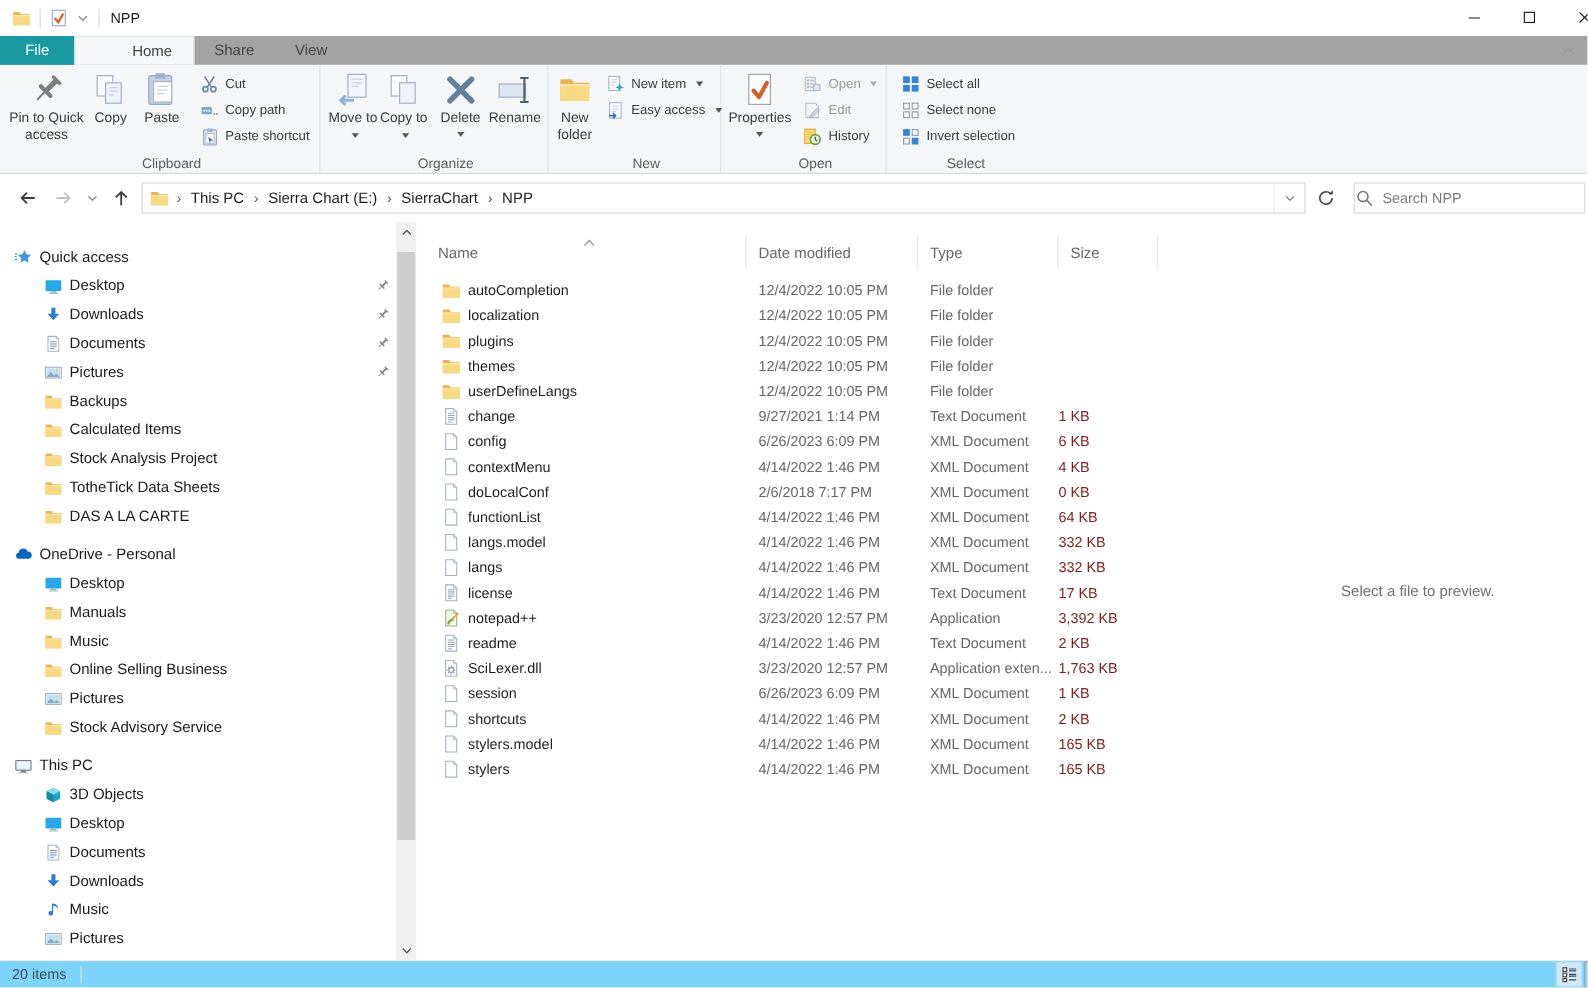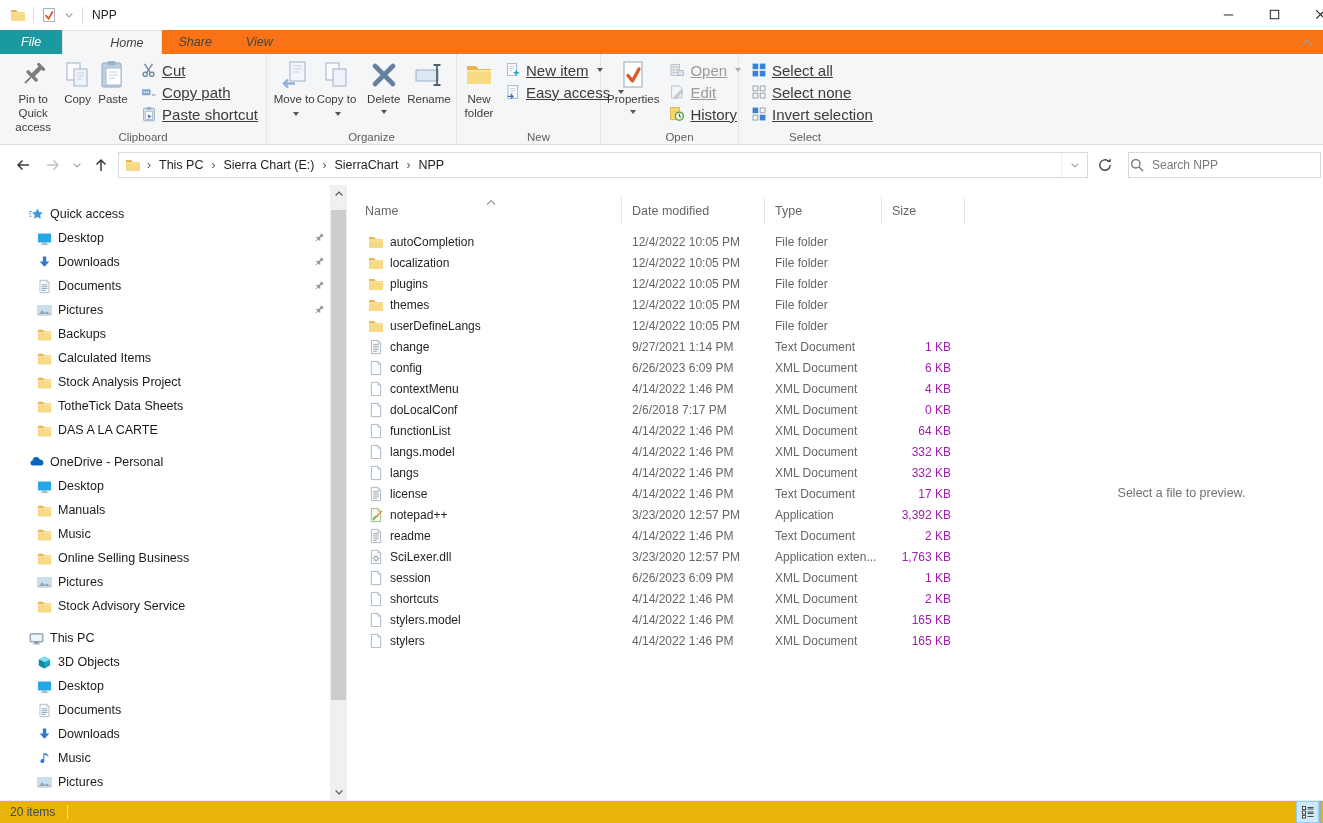--- a/index.html
+++ b/index.html
@@ -11,35 +11,35 @@
 
   
   .titlebar{height:30px;display:flex;align-items:center;padding-left:10px;position:relative;background:#fff;}
   .titlebar .sep{width:1px;height:16px;background:#dcdcdc;margin:0 7px;}
   .qat-caret{margin-left:6px;}
   .title-text{margin-left:2px;font-size:12px;color:#1e1e1e;}
   .winbtn{position:absolute;top:0;width:46px;height:30px;display:flex;align-items:center;justify-content:center;}
   .winbtn svg{width:15px;height:15px;}
 
   
-  .tabbar{height:24px;display:flex;align-items:flex-end;background:#f97316;position:relative;font-style:italic;}
+  .tabbar{height:24px;display:flex;align-items:flex-end;background:#a3a3a3;position:relative;}
   .tab{height:24px;display:flex;align-items:center;padding:0 17px;font-size:12.5px;color:#444;}
   .tab.file{background:#1a9aa0;color:#fff;padding:0 21px;}
   .tab.active{background:#f6f7f8;border:1px solid #e2e3e4;border-bottom:none;padding-left:47px;}
   .ribbon-collapse{position:absolute;right:8px;bottom:3px;width:16px;height:16px;}
 
   
   .ribbon{height:91px;background:#f5f6f7;border-bottom:1px solid #dadbdc;display:flex;}
   .rgroup{position:relative;border-right:1px solid #e3e4e6;padding:3px 4px 15px 6px;display:flex;align-items:flex-start;}
   .rgroup-label{position:absolute;bottom:1px;left:0;right:0;text-align:center;font-size:11.5px;color:#5d5d5d;margin-left:20px;}
   .rbtn-big{display:flex;flex-direction:column;align-items:center;text-align:center;
     font-size:11.5px;color:#3b3b3b;line-height:1.2;padding-top:2px;min-height:68px;}
   .rbtn-big .ic32{margin-bottom:2px;}
   .smallcol{display:flex;flex-direction:column;margin-left:6px;padding-top:2px;}
-  .rbtn-small{display:flex;align-items:center;gap:5px;height:22px;font-size:15px;color:#3b3b3b;padding:0 4px;white-space:nowrap;text-decoration:underline;}
+  .rbtn-small{display:flex;align-items:center;gap:5px;height:22px;font-size:11px;color:#3b3b3b;padding:0 4px;white-space:nowrap;}
   .rbtn-small.disabled{color:#9b9b9b;}
   .cv{display:inline-block;width:0;height:0;border-left:3.5px solid transparent;border-right:3.5px solid transparent;border-top:4px solid #555;vertical-align:middle;margin-left:3px;}
   .cv.blk{display:block;margin:3px auto 0;}
   .cv.gray{border-top-color:#ababab;}
 
   
   .navbar{height:40px;display:flex;align-items:center;background:#fff;padding-left:8px;}
   .navbtn{width:30px;height:28px;display:flex;align-items:center;justify-content:center;}
   .navbtn.narrow{width:18px;}
   .addressbox{width:970px;height:26px;border:1px solid #d9d9d9;background:#fff;display:flex;align-items:center;margin-left:2px;}
@@ -51,46 +51,46 @@
   .refreshbtn{width:30px;height:26px;display:flex;align-items:center;justify-content:center;margin-left:2px;}
   .searchbox{width:193px;height:26px;border:1px solid #d9d9d9;background:#fff;display:flex;align-items:center;margin-left:8px;padding-left:0;gap:7px;}
   .searchbox input{border:none;outline:none;flex:1;font-family:"Liberation Sans",sans-serif;font-size:12px;color:#333;min-width:0;background:transparent;}
   .searchbox input::placeholder{color:#7a7a7a;}
 
   
   .main{position:relative;height:615px;background:#fff;overflow:hidden;}
 
   
   .sidebar{position:absolute;left:0;top:0;bottom:0;width:347px;padding-top:17px;overflow:hidden;}
-  .side-item{height:24px;display:flex;align-items:center;gap:6px;position:relative;padding-left:29px;font-size:12.5px;color:#1a1a1a;}
+  .side-item{height:24px;display:flex;align-items:center;gap:6px;position:relative;padding-left:12px;font-size:12.5px;color:#1a1a1a;}
   .side-item.child{padding-left:37px;}
   .side-item.gap-top{margin-top:8px;}
   .side-pin{position:absolute;right:22px;top:6px;width:12px;height:12px;}
   .sscroll{position:absolute;right:0;top:0;bottom:0;width:17px;background:#f0f0f0;}
   .sscroll .arr{position:absolute;left:0;width:17px;height:17px;display:flex;align-items:center;justify-content:center;}
   .sscroll .arr.up{top:0;} .sscroll .arr.down{bottom:0;}
   .sscroll .thumb{position:absolute;left:1px;width:15px;top:25px;height:490px;background:#cdcdcd;}
 
   
   .filearea{position:absolute;left:355px;top:12px;width:610px;}
   .fhead{display:grid;grid-template-columns:267px 143px 117px 83px;height:28px;position:relative;}
   .fhead .hcell{display:flex;align-items:center;border-right:1px solid #e5e5e5;color:#666;font-size:12.5px;padding-left:10px;position:relative;}
   .sortmark{position:absolute;left:130px;top:1px;width:12px;height:9px;}
   .frows{margin-top:6px;}
   .frow{display:grid;grid-template-columns:267px 143px 117px 83px;height:21px;align-items:center;}
   .fname{display:flex;align-items:center;gap:6px;padding-left:13px;color:#1f1f1f;overflow:hidden;white-space:nowrap;}
   .fdate,.ftype{color:#666;padding-left:10px;white-space:nowrap;}
-  .fsize{color:#a21caf;text-align:right;padding-right:14px;white-space:nowrap;}
+  .fsize{color:#7f1d1d;padding-right:14px;white-space:nowrap;}
 
   
   .preview{position:absolute;right:0;top:0;bottom:0;width:283px;display:flex;align-items:center;justify-content:center;}
   .preview-msg{color:#707070;font-size:12.5px;}
 
   
-  .statusbar{height:23px;display:flex;align-items:center;border-top:1px solid #ececec;background:#eab308;position:relative;}
+  .statusbar{height:23px;display:flex;align-items:center;border-top:1px solid #ececec;background:#7dd3fc;position:relative;}
   .scount{margin-left:10px;color:#3c4a5c;font-size:12px;}
   .sdiv{width:1px;height:14px;background:#dcdcdc;margin-left:12px;}
   .viewbtn{position:absolute;top:0;width:23px;height:22px;display:flex;align-items:center;justify-content:center;}
   .viewbtn.details{right:4px;background:#cfe8fa;border:1px solid #8ed0f3;}
   .viewbtn.thumbs{right:-20px;border:1px solid #a5a5a5;}
 </style>
 </head>
 <body>
 
 <div class="titlebar">

